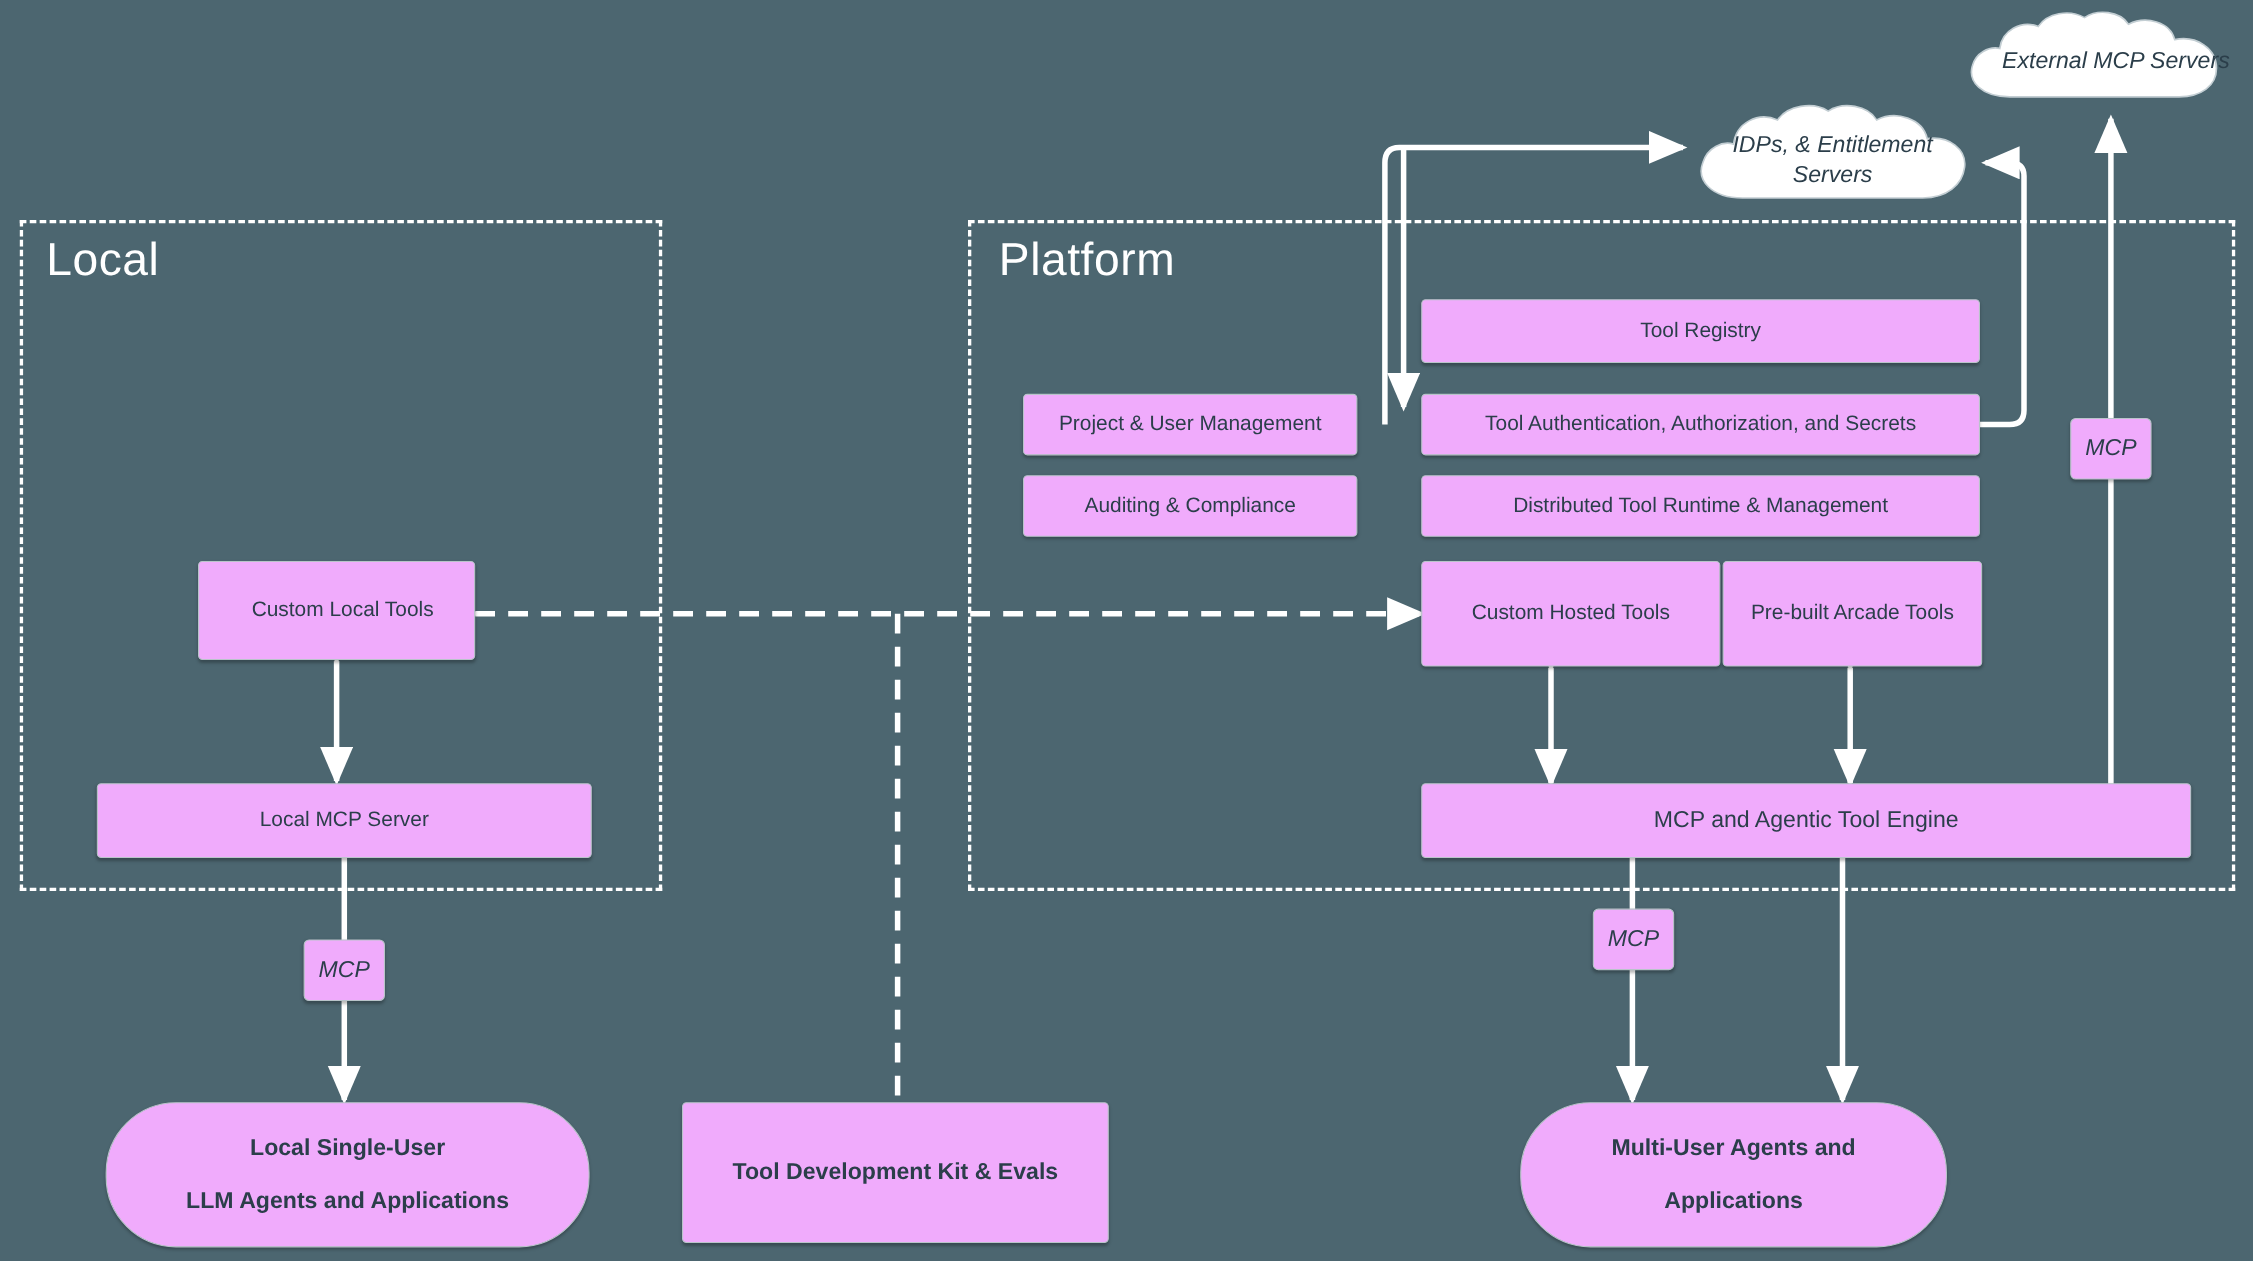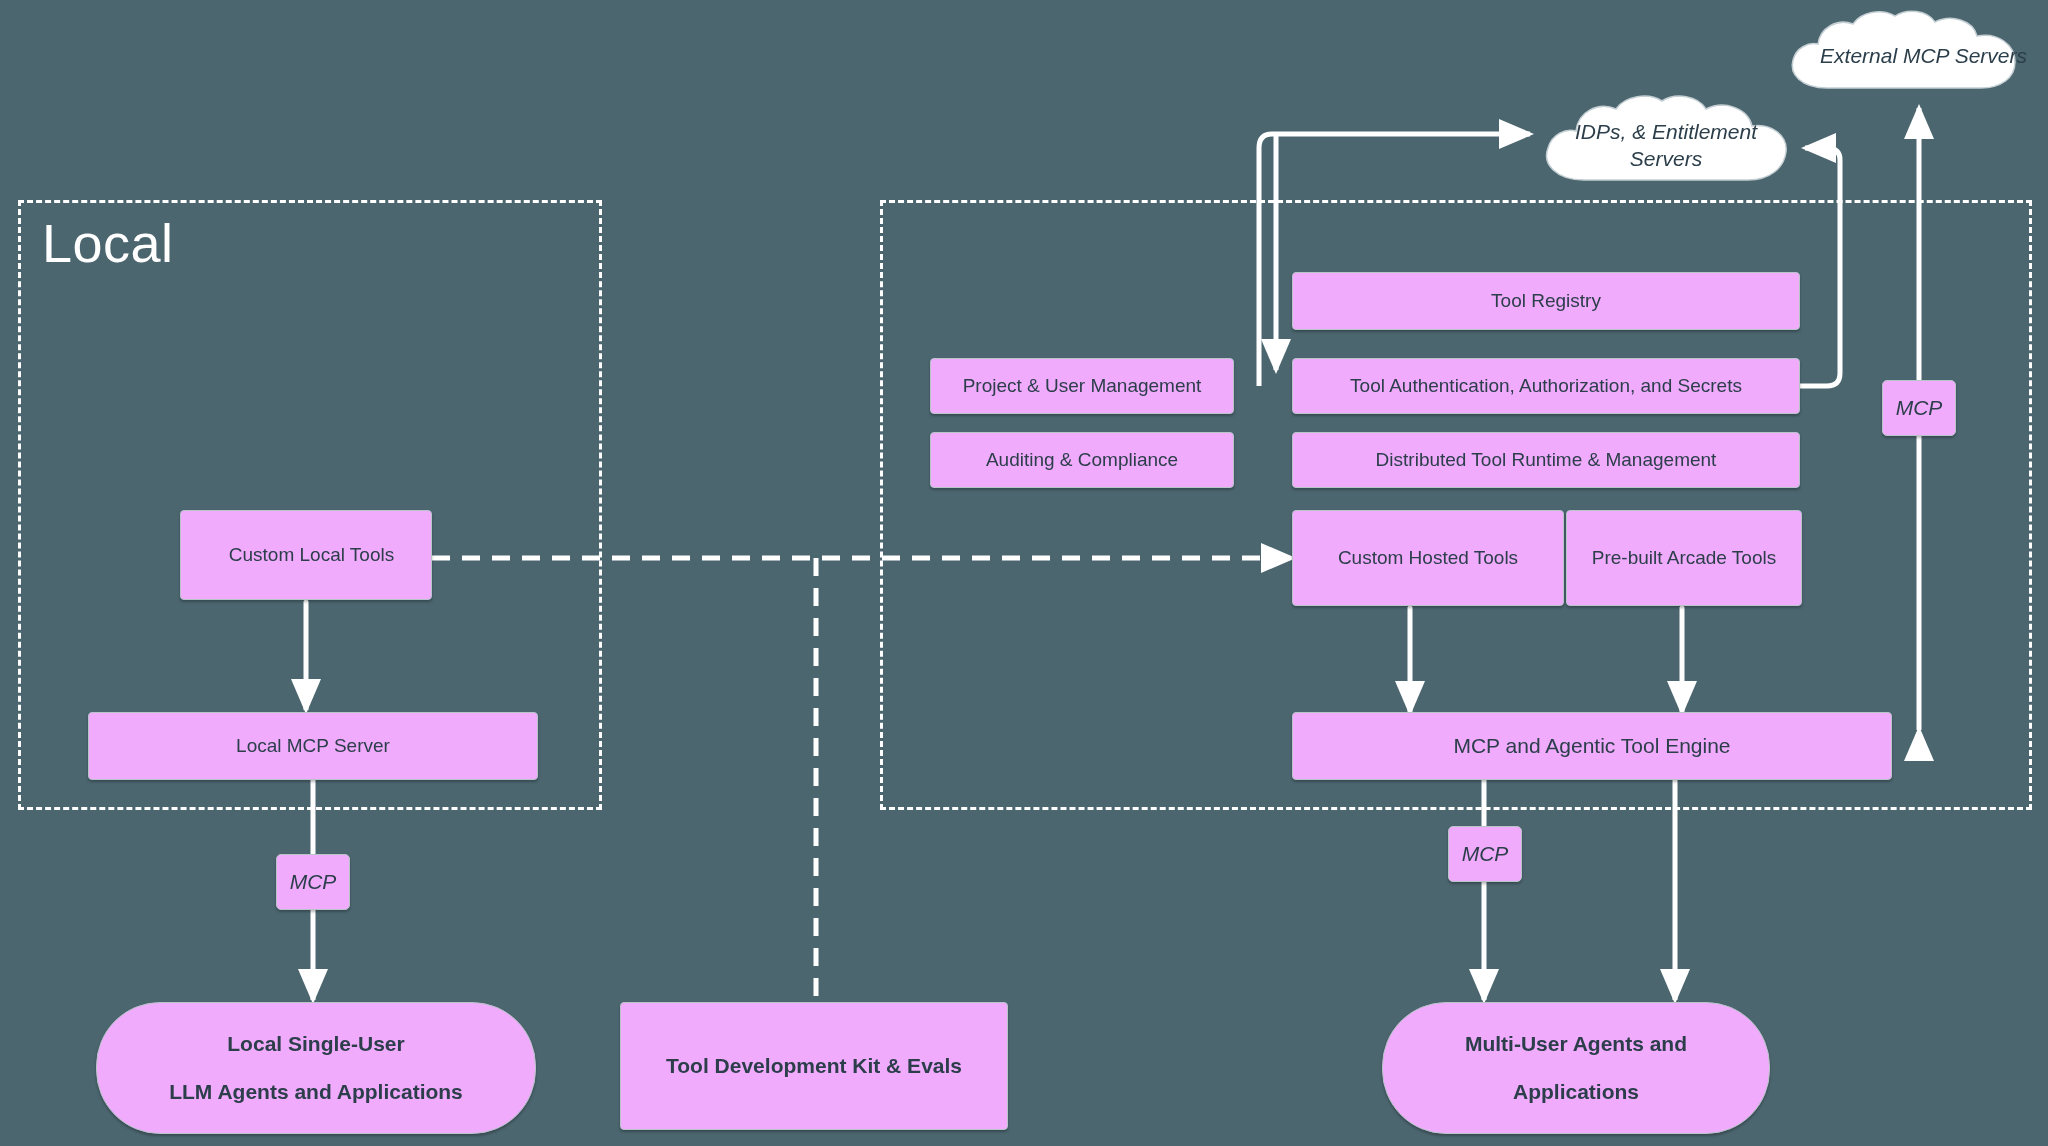--- a/index.html
+++ b/index.html
@@ -15,21 +15,21 @@
 
   
   .zone{
     position:absolute;
     border:3px dashed #ffffff;
     box-sizing:border-box;
   }
   .zone-title{
     position:absolute;
     color:#ffffff;
-    font-size:54px;
+    font-size:42px;
     font-weight:400;
     letter-spacing:.5px;
     white-space:nowrap;
   }
 
   
   .node{
     position:absolute;
     background:#f0abfc;
     color:#2b3e4a;
@@ -99,20 +99,21 @@
 
     <line x1="1484" y1="780" x2="1484" y2="1000" stroke="#ffffff" stroke-width="5" marker-start="url(#ah)" marker-end="url(#ah)"></line>
 
     <line x1="1675" y1="780" x2="1675" y2="1000" stroke="#ffffff" stroke-width="5" marker-start="url(#ah)" marker-end="url(#ah)"></line>
   </svg>
 
   <div class="zone" style="left:18px;top:200px;width:584px;height:610px;"></div>
   <div class="zone-title" style="left:42px;top:212px;">Local</div>
 
   <div class="zone" style="left:880px;top:200px;width:1152px;height:610px;"></div>
+  <div class="zone-title" style="left:908px;top:212px;">Platform</div>
 
   <div class="cloud" style="left:1775px;top:8px;width:260px;height:96px;">
     <svg viewBox="0 0 260 96" preserveAspectRatio="none">
       <path d="M52,80 C26,80 14,66 18,52 C21,40 33,34 43,36 C45,20 62,10 78,16
                C86,4 106,0 120,8 C132,0 152,2 160,14 C176,6 198,12 202,28
                C222,24 240,36 240,54 C240,70 226,80 206,80 Z" fill="#ffffff" stroke="#c3ced3" stroke-width="1.5"></path>
     </svg>
     <span class="cloud-label">External MCP Servers</span>
   </div>
 
@@ -145,21 +146,21 @@
   <div class="node" style="left:1292px;top:272px;width:508px;height:58px;">Tool Registry</div>
 
   <div class="node" style="left:1292px;top:358px;width:508px;height:56px;">Tool Authentication, Authorization, and Secrets</div>
 
   <div class="node" style="left:1292px;top:432px;width:508px;height:56px;">Distributed Tool Runtime &amp; Management</div>
 
   <div class="node" style="left:1292px;top:510px;width:272px;height:96px;">Custom Hosted Tools</div>
 
   <div class="node" style="left:1566px;top:510px;width:236px;height:96px;">Pre-built Arcade Tools</div>
 
-  <div class="node big" style="left:1292px;top:712px;width:600px;height:68px;">MCP and Agentic Tool Engine</div>
+  <div class="node big" style="left:1292px;top:712px;width:700px;height:68px;">MCP and Agentic Tool Engine</div>
 
   <div class="node tag" style="left:1882px;top:380px;width:74px;height:56px;">MCP</div>
 
   <div class="node tag" style="left:1448px;top:826px;width:74px;height:56px;">MCP</div>
 
 
   <div class="node pill strong" style="left:1382px;top:1002px;width:388px;height:132px;flex-direction:column;">
     <span>Multi-User Agents and</span>
     <span>Applications</span>
   </div>

